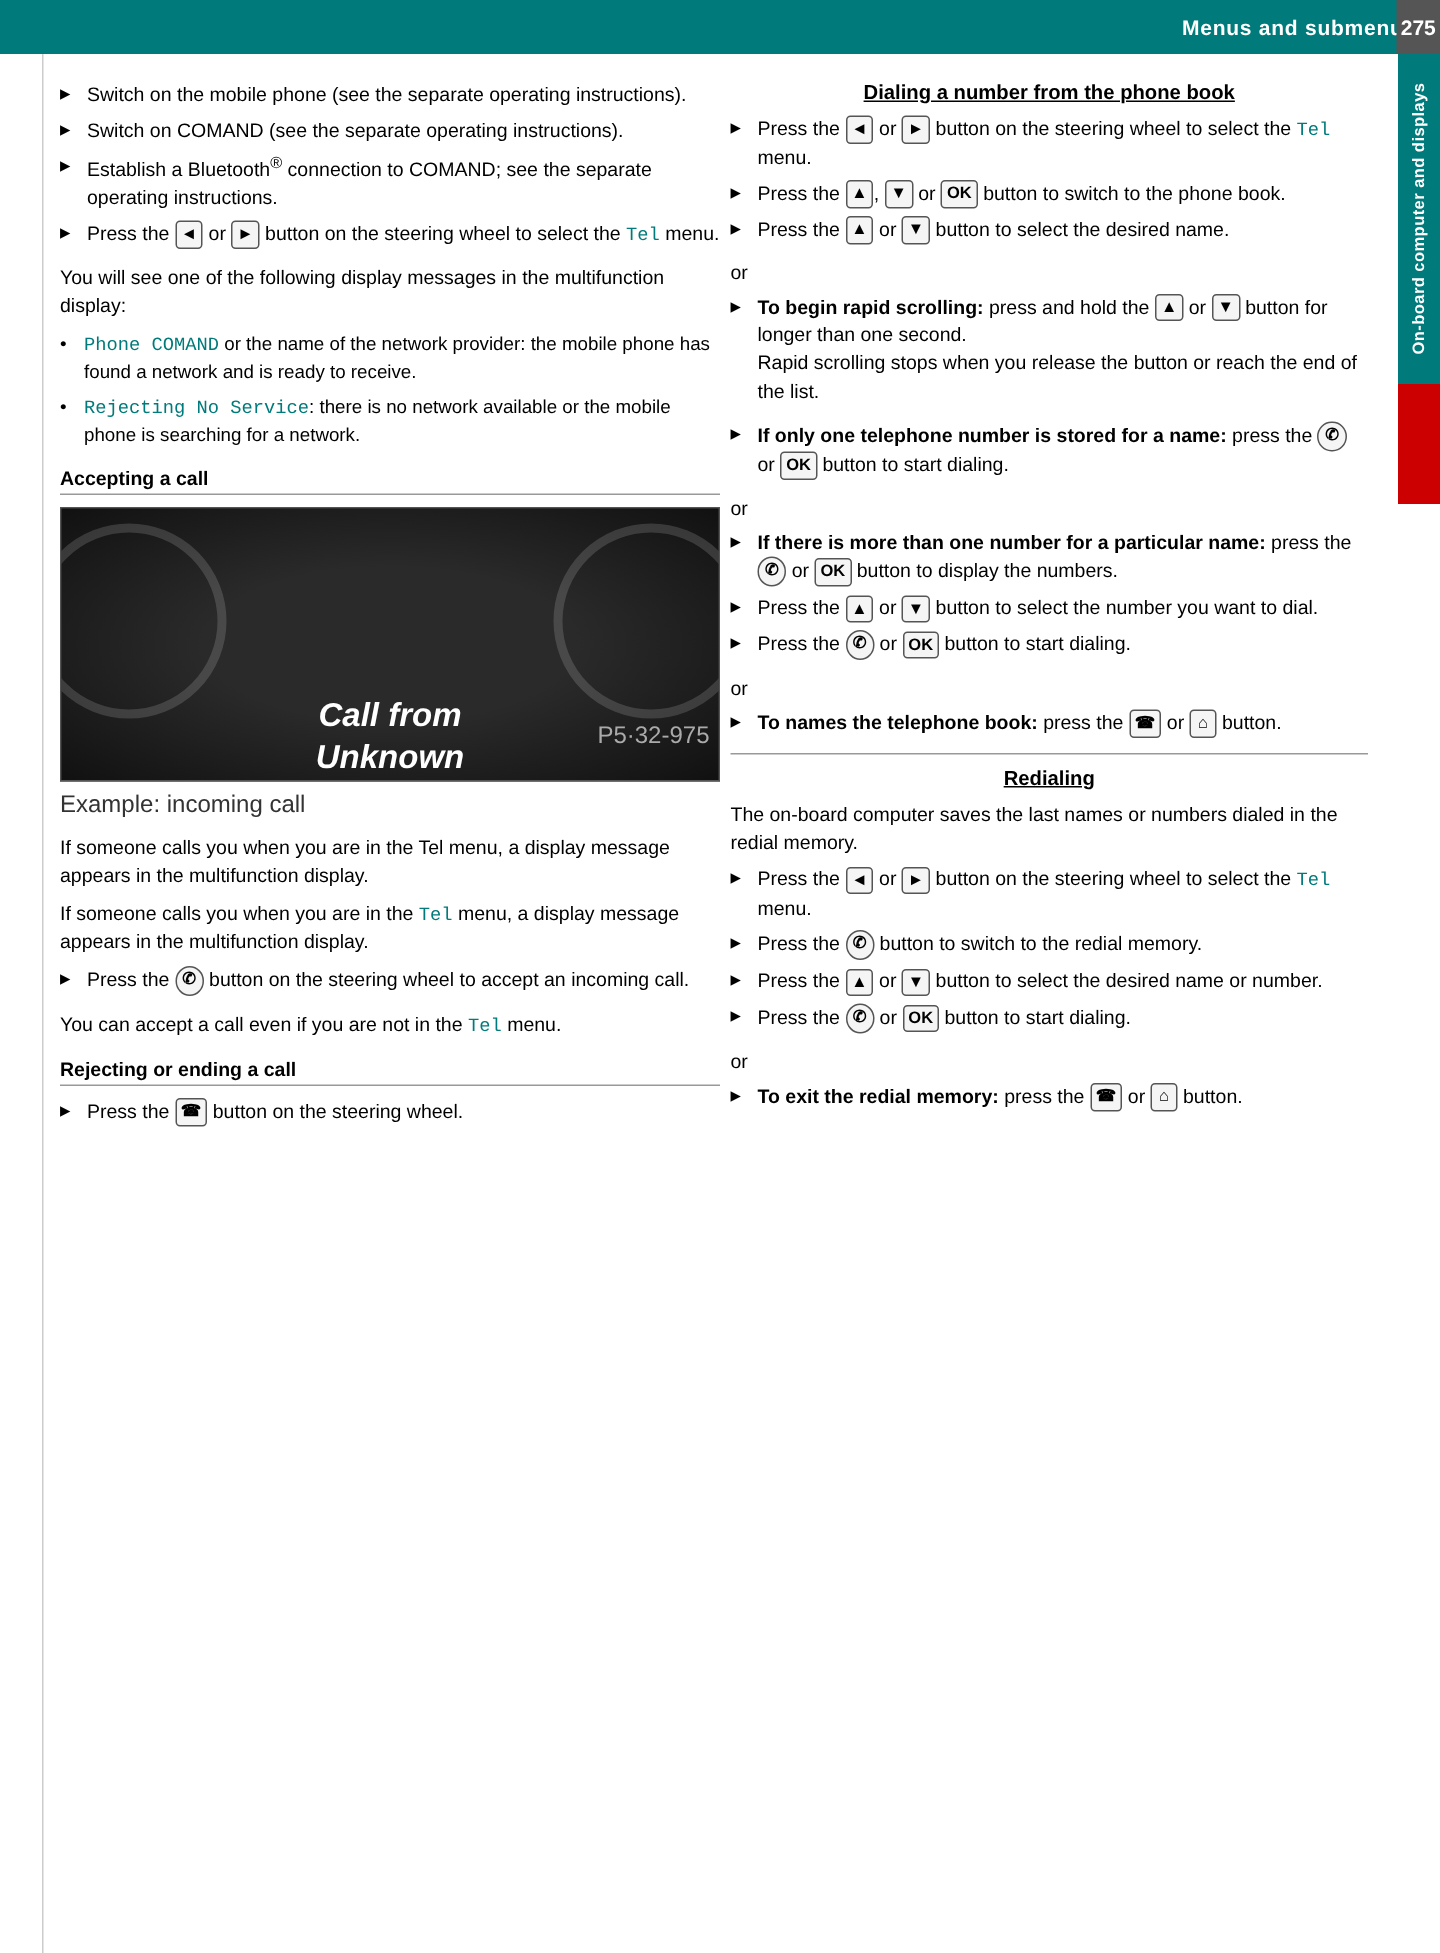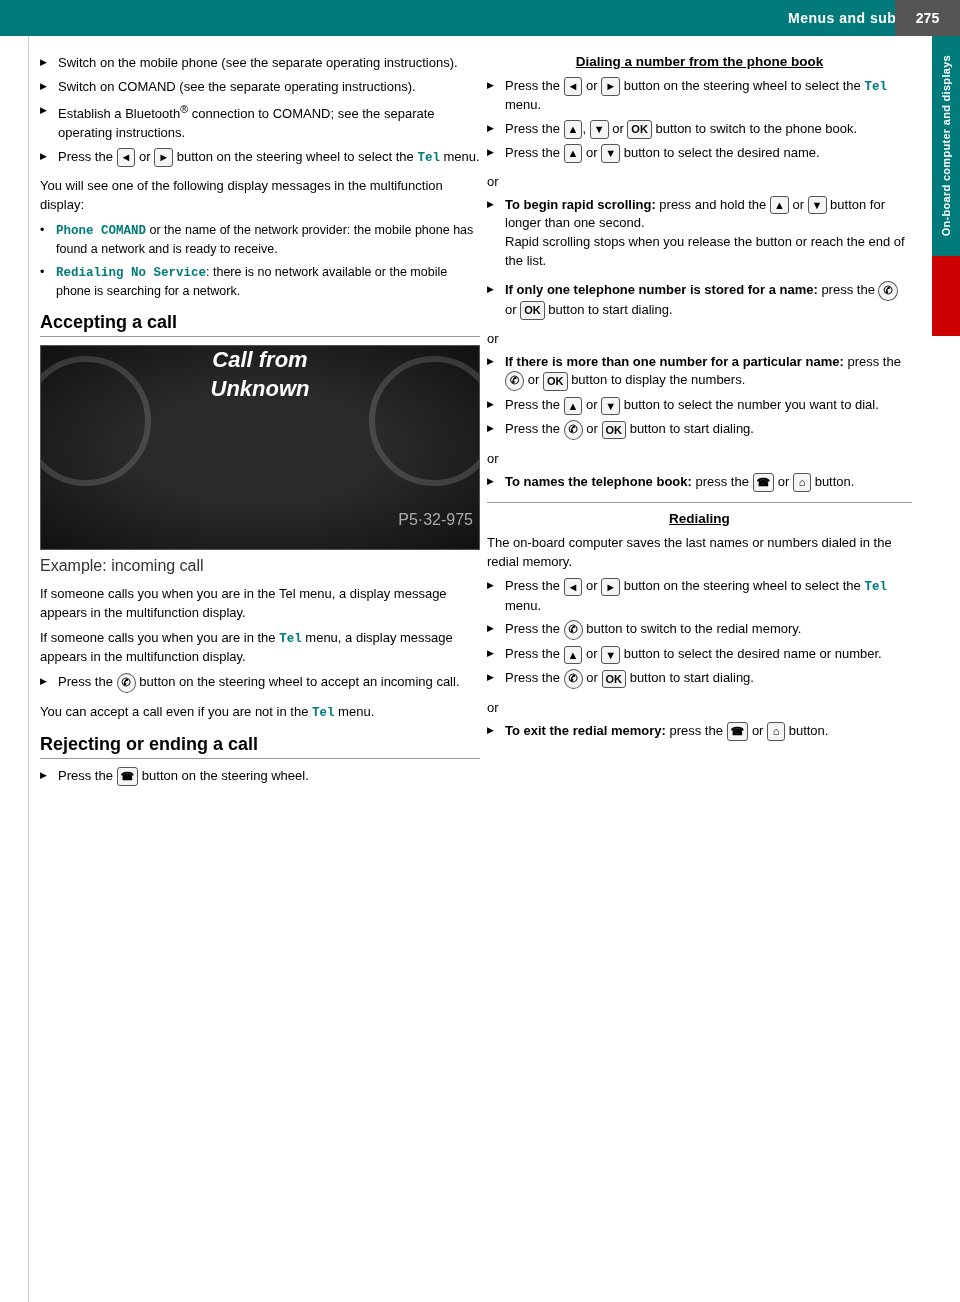--- a/index.html
+++ b/index.html
@@ -31,21 +31,21 @@
       letter-spacing: 0.5px;
     }
     .page-number-box {
       position: absolute;
       top: 0;
       right: 0;
       background: #555;
       color: #fff;
       font-size: 14px;
       font-weight: bold;
-      width: 65px;
+      width: 29px;
       height: 36px;
       display: flex;
       align-items: center;
       justify-content: center;
     }
 
     
     .side-tab {
       position: absolute;
       top: 36px;
@@ -142,50 +142,49 @@
     .dot-list li::before {
       content: '•';
       position: absolute;
       left: 0;
       top: 0;
       color: #000;
     }
 
     
     .section-heading {
-      font-size: 18px;
+      font-size: 13px;
       font-weight: bold;
       margin: 12px 0 8px 0;
       border-bottom: 1px solid #999;
       padding-bottom: 3px;
     }
     .section-heading-right {
       font-size: 13.5px;
       font-weight: bold;
       margin: 0 0 8px 0;
       text-decoration: underline;
       text-align: center;
     }
 
     
     .mono {
       font-family: 'Courier New', monospace;
       color: #007a7a;
       font-size: 12.5px;
-      font-weight: bold;
     }
 
     
     .car-display {
       width: 100%;
-      height: 205px;
+      height: 183px;
       background: #1a1a1a;
       border: 1px solid #555;
       display: flex;
-      align-items: flex-start;
+      align-items: flex-end;
       justify-content: center;
       margin: 8px 0 4px 0;
       position: relative;
       overflow: hidden;
     }
     .car-display-text {
       color: #fff;
       font-style: italic;
       font-size: 22px;
       font-weight: bold;
@@ -300,21 +299,21 @@
       <li>Press the <span class="btn-icon">◄</span> or <span class="btn-icon">►</span> button on the steering wheel to select the <span class="mono">Tel</span> menu.</li>
     </ul>
 
     <p>You will see one of the following display messages in the multifunction display:</p>
 
     <ul class="dot-list">
       <li>
         <span class="mono">Phone COMAND</span><span> or the name of the network provider: the mobile phone has found a network and is ready to receive.</span>
       </li>
       <li>
-        <span class="mono">Redialing No Service</span><span>: there is no network available or the mobile phone is searching for a network.</span>
+        <span class="mono">Rejecting No Service</span><span>: there is no network available or the mobile phone is searching for a network.</span>
       </li>
     </ul>
 
     <div class="section-heading">Accepting a call</div>
 
     <div class="car-display">
       <div class="car-display-overlay"></div>
       <div class="arc-left"></div>
       <div class="arc-right"></div>
       <div class="car-display-text">Call from<br>Unknown</div>

